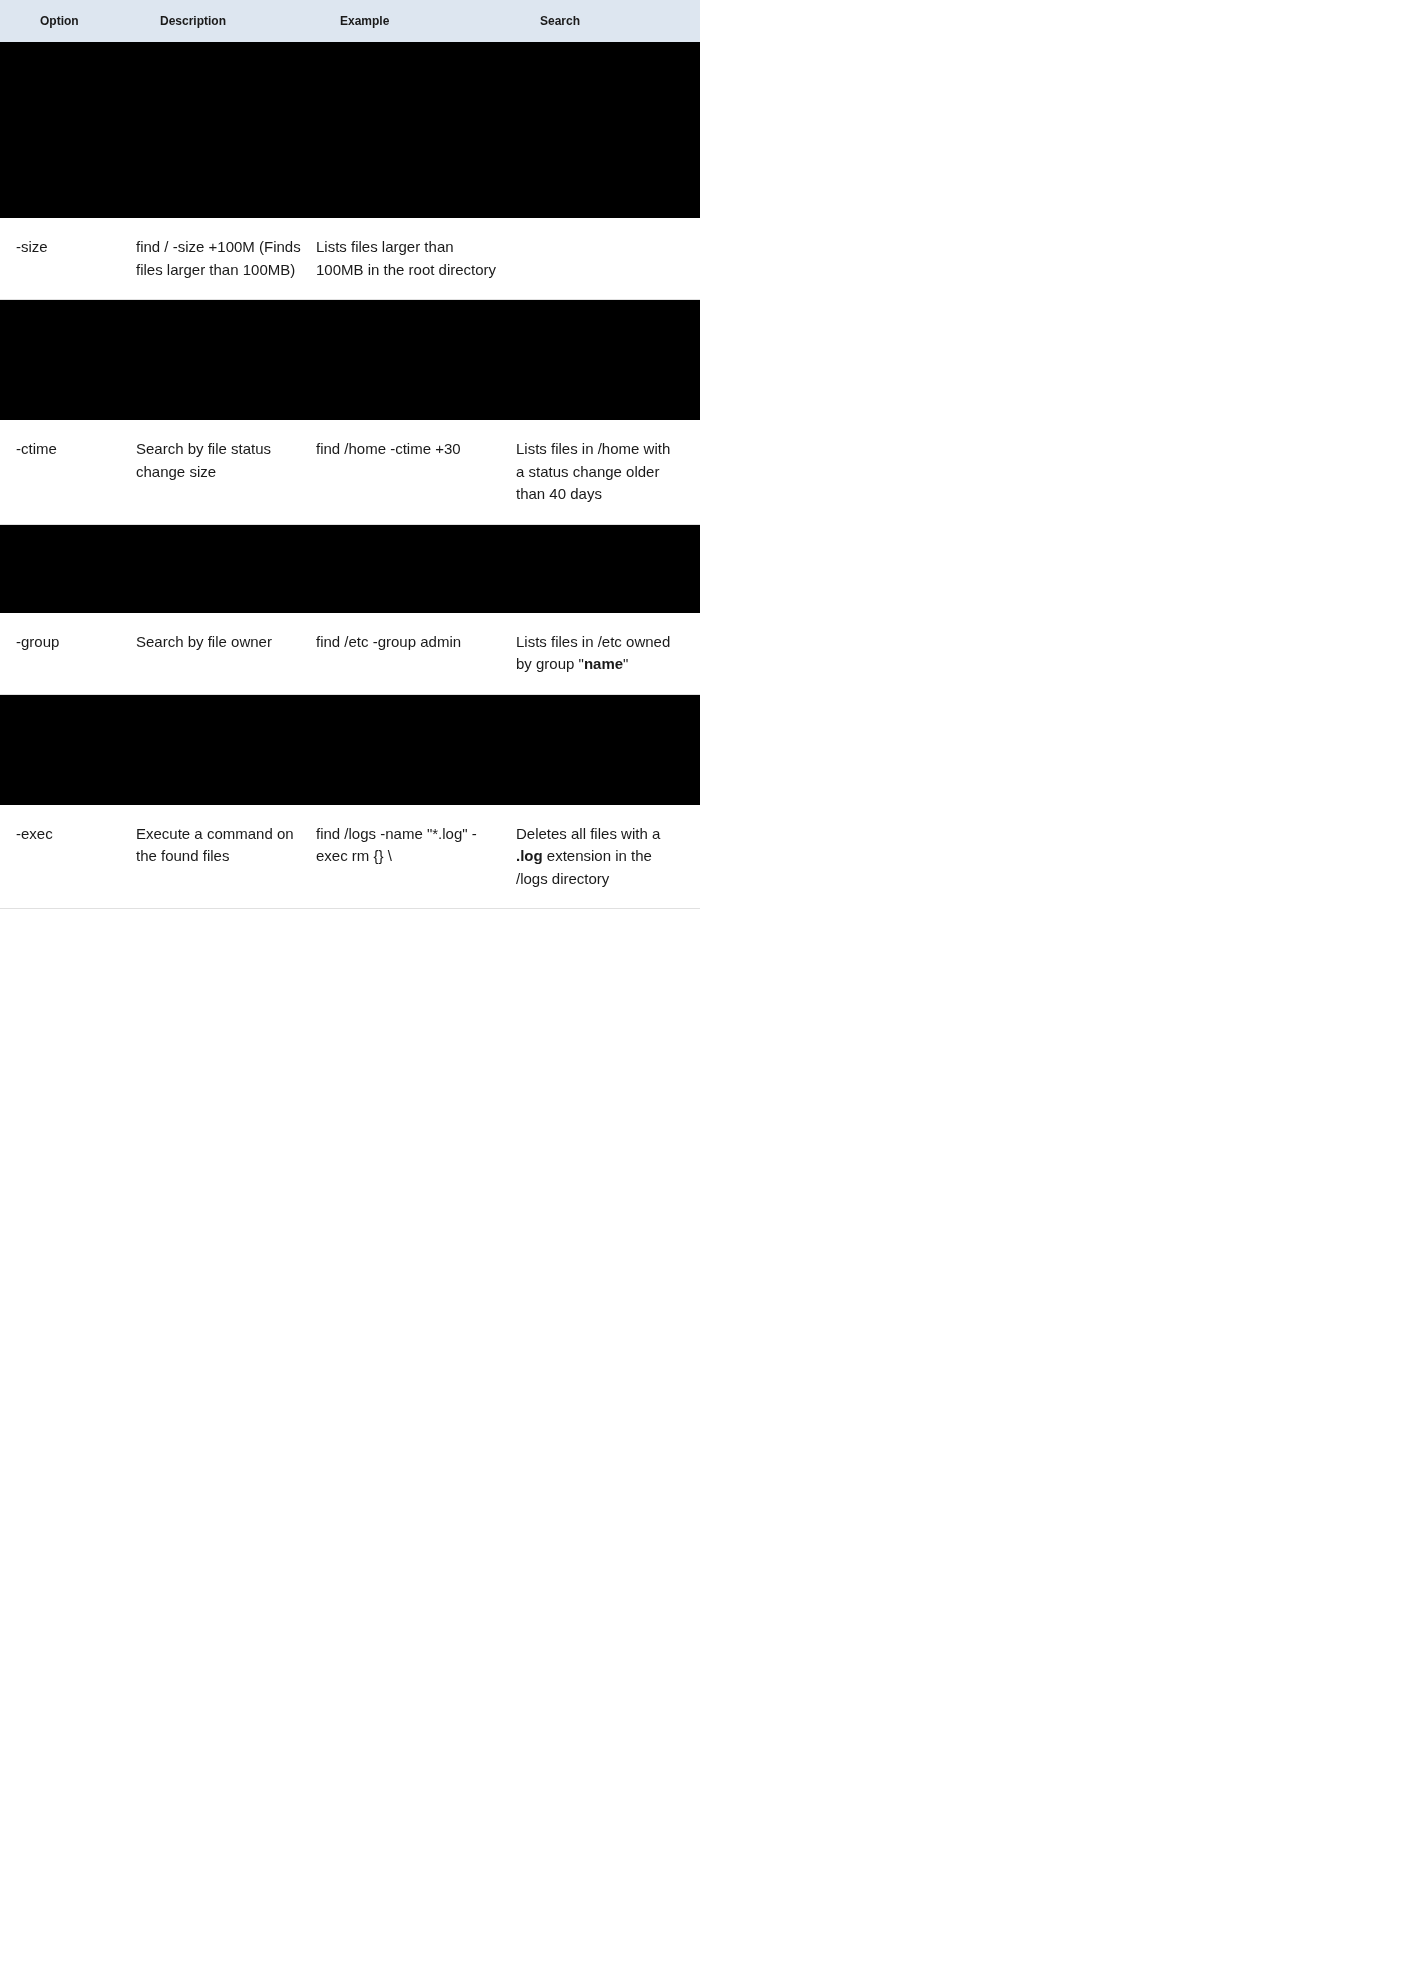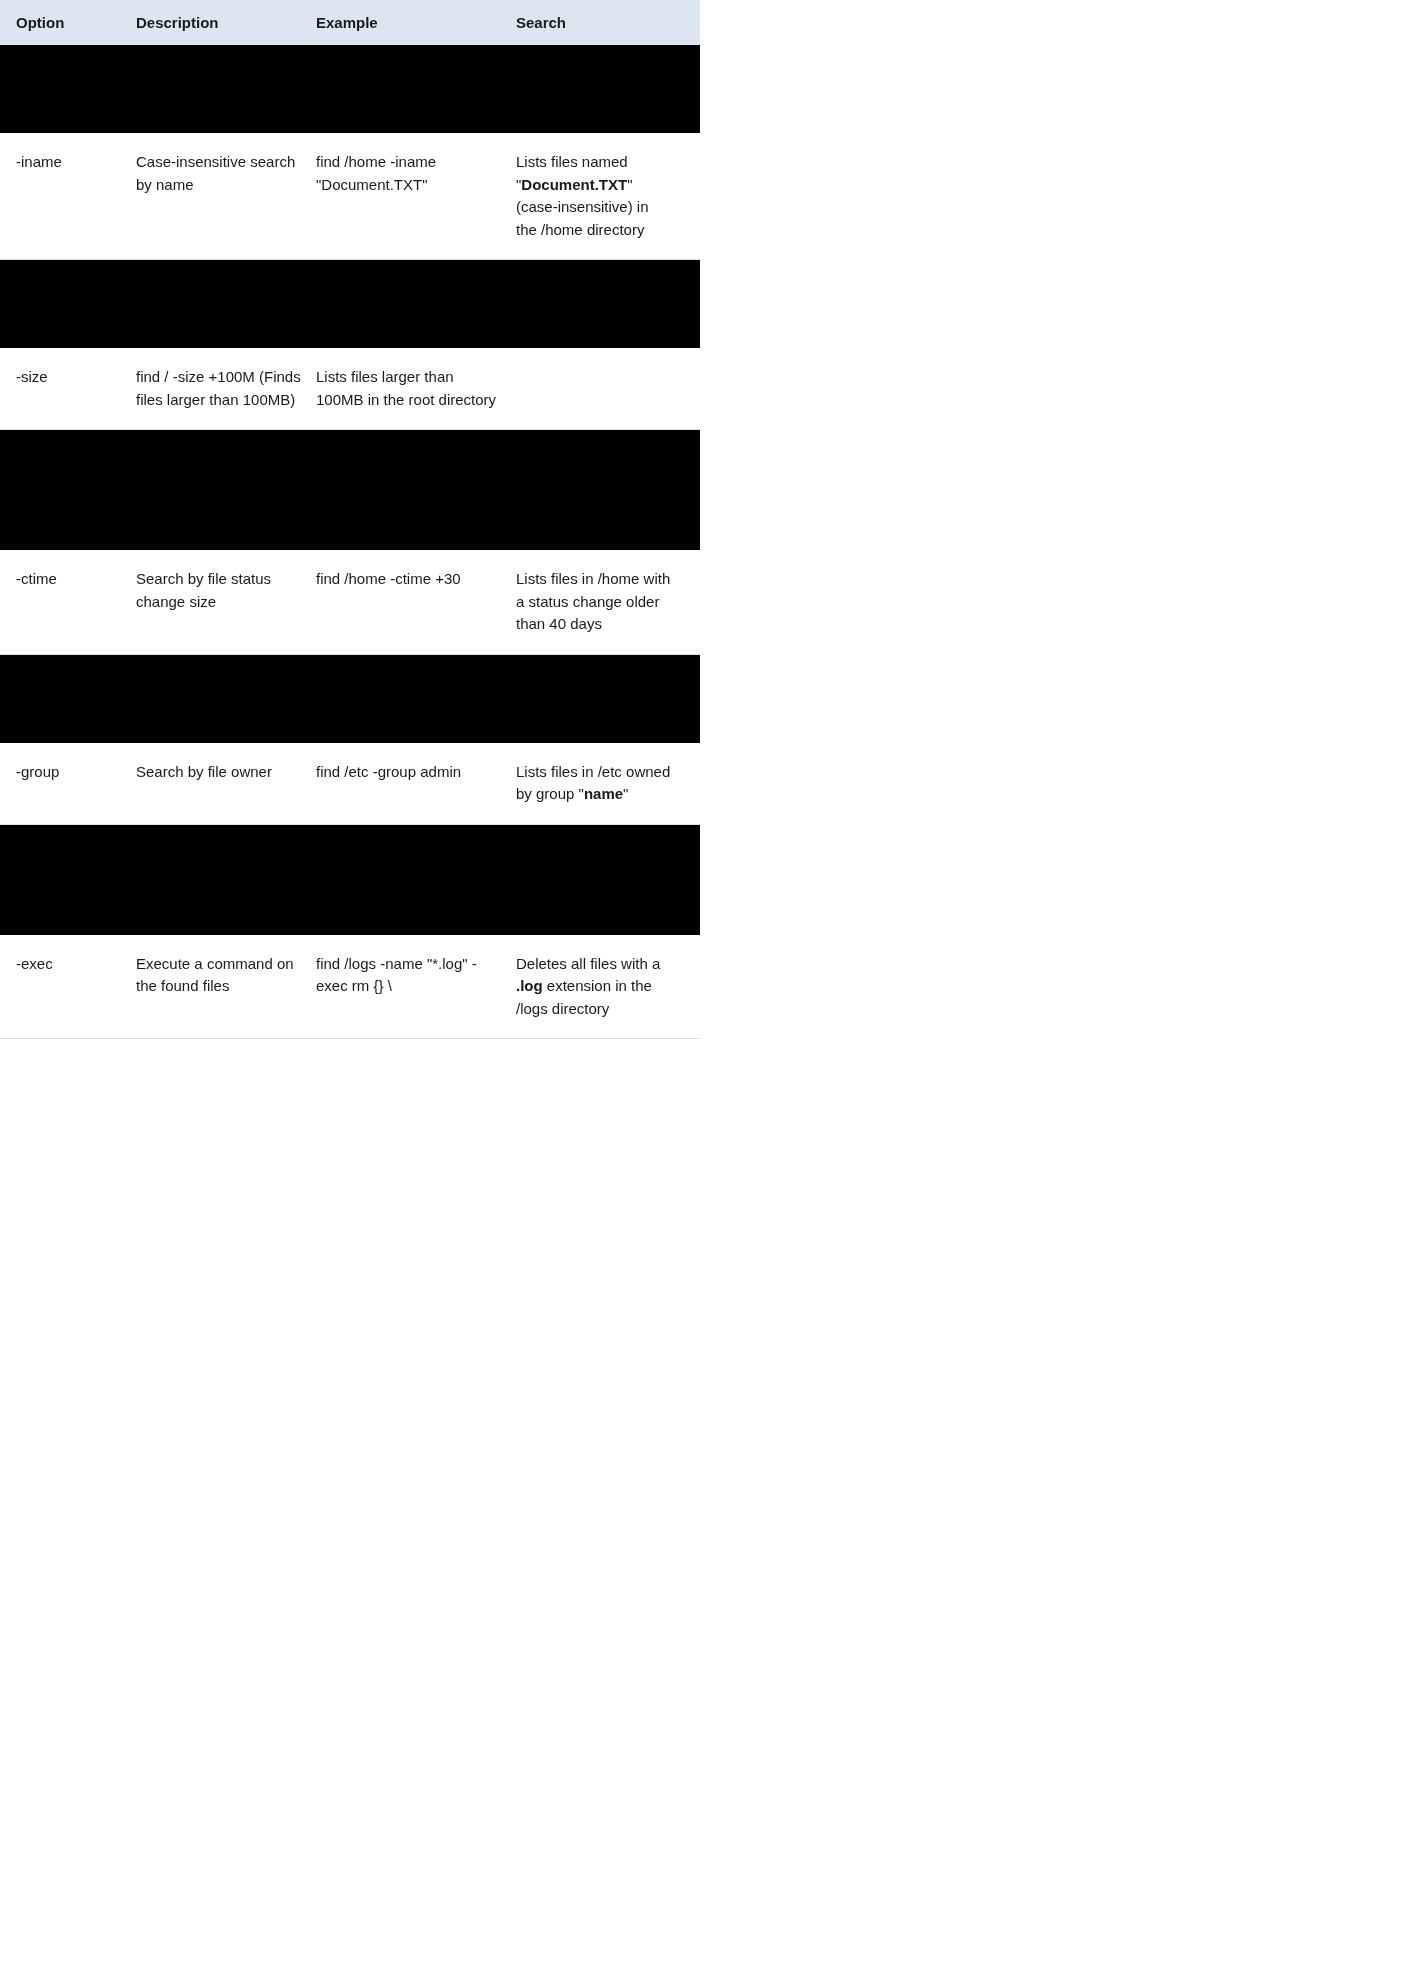--- a/index.html
+++ b/index.html
@@ -18,22 +18,23 @@
 
     .header-row {
       background-color: #dde6f0;
       display: grid;
       grid-template-columns: 120px 180px 200px 1fr;
       padding: 14px 16px;
     }
 
     .header-cell {
       font-weight: 700;
-      font-size: 15px;
+      font-size: 12px;
       color: #1a1a1a;
+      margin-left: 24px;
     }
 
     .black-bar {
       background-color: #000000;
       height: 88px;
       width: 100%;
     }
 
     .data-row {
       display: grid;
@@ -66,26 +67,20 @@
 
   <div class="header-row">
     <div class="header-cell">Option</div>
     <div class="header-cell">Description</div>
     <div class="header-cell">Example</div>
     <div class="header-cell">Search</div>
   </div>
 
   <div class="black-bar"></div>
 
-  <div class="data-row">
-    <div class="cell cell-option">-iname</div>
-    <div class="cell">Case-insensitive search by name</div>
-    <div class="cell">find /home -iname "Document.TXT"</div>
-    <div class="cell">Lists files named "<b>Document.TXT</b>" (case-insensitive) in the /home directory</div>
-  </div>
 
   <div class="black-bar"></div>
 
   <div class="data-row">
     <div class="cell cell-option">-size</div>
     <div class="cell">find / -size +100M (Finds files larger than 100MB)</div>
     <div class="cell">Lists files larger than 100MB in the root directory</div>
   </div>
 
   <div class="black-bar" style="height:120px;"></div>

